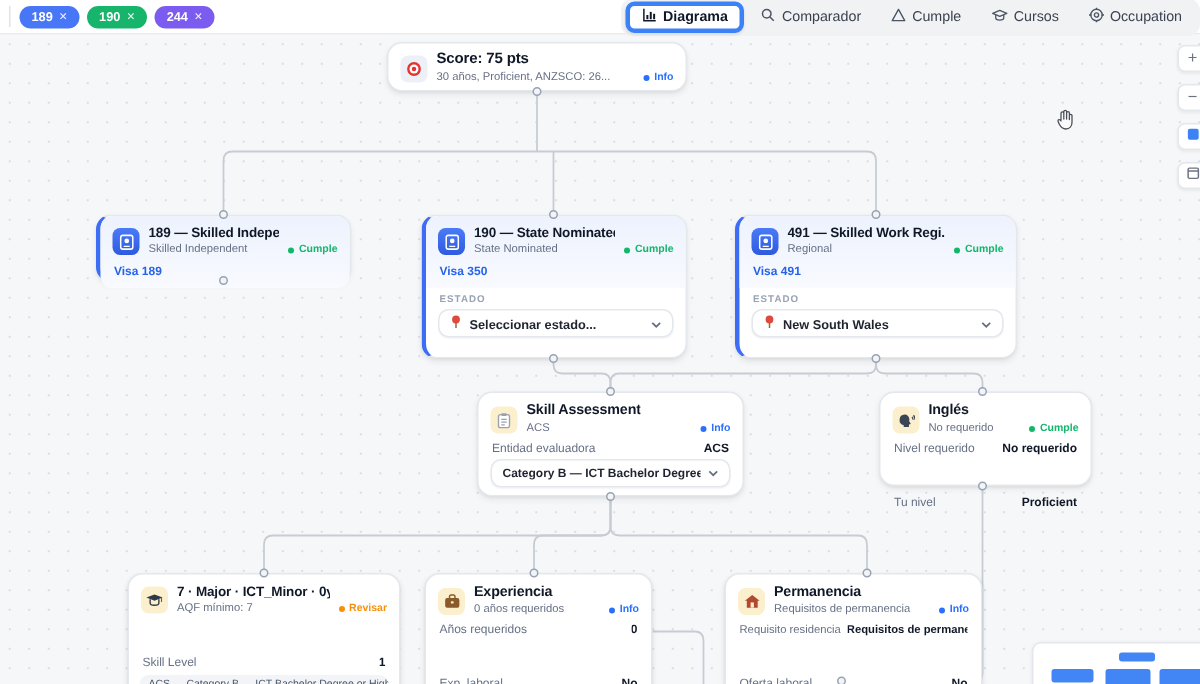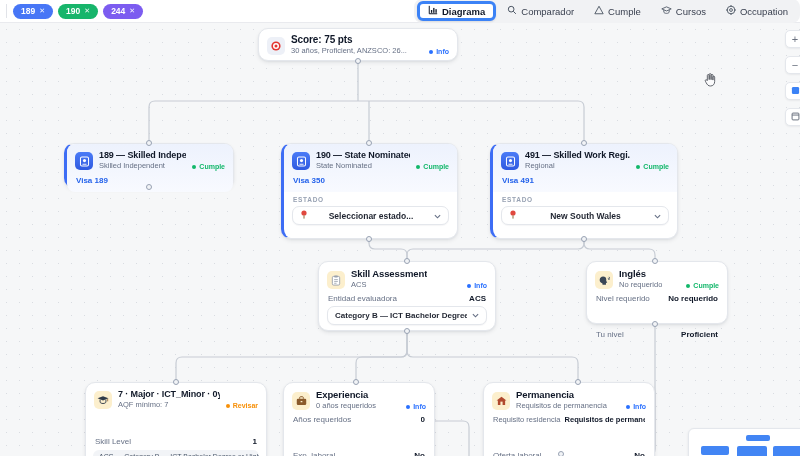--- a/index.html
+++ b/index.html
@@ -54,21 +54,21 @@
 
   
   .visa { border-left:3px solid #3d6df5; }
   .visa-top { background:linear-gradient(180deg,#edf2fd,#f8faff); border-radius:8px 8px 0 0; padding-bottom:1px; }
   .visa.whole .visa-top { border-radius:8px; }
   .vlink { display:block; padding:4px 9px 6px 9px; font-size:8px; font-weight:700; color:#2563eb; cursor:pointer; }
   .estado { padding:4px 9px 0 9px; font-size:6.5px; font-weight:700; letter-spacing:.7px; color:#98a2b3; }
   .select { height:19px; border:1px solid #e4e7ec; border-radius:7px; background:#fff; margin:3px 8px 8px 8px;
             display:flex; align-items:center; gap:5px; padding:0 7px; font-size:8.5px; font-weight:600;
             color:#1f2430; cursor:pointer; box-shadow:0 1px 1px rgba(16,24,40,.04); }
-  .select .txt { white-space:nowrap; overflow:hidden; flex:1;text-align:center; }
+  .select .txt { white-space:nowrap; overflow:hidden; flex:1; }
   .select .chev { flex:none; color:#667085; }
 
   .note { margin:3px 7px; background:#f2f4f7; border-radius:6px; padding:3px 6px; font-size:7px;
           color:#475467; white-space:nowrap; overflow:hidden; }
 
   
   .hdl { position:absolute; width:6px; height:6px; border-radius:50%; background:#f2f4f7;
          border:1px solid #98a2b3; z-index:3; margin:-3px 0 0 -3px; }
 
   

